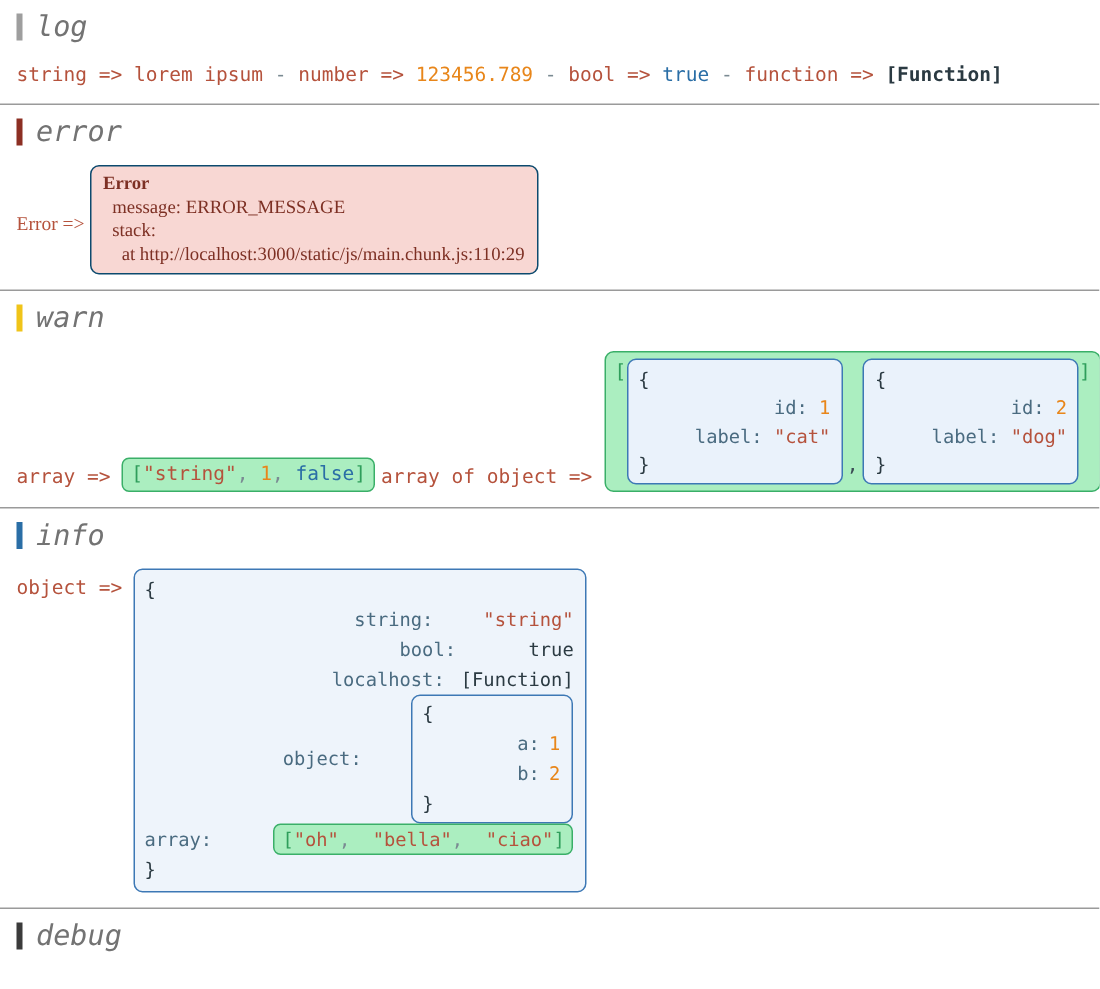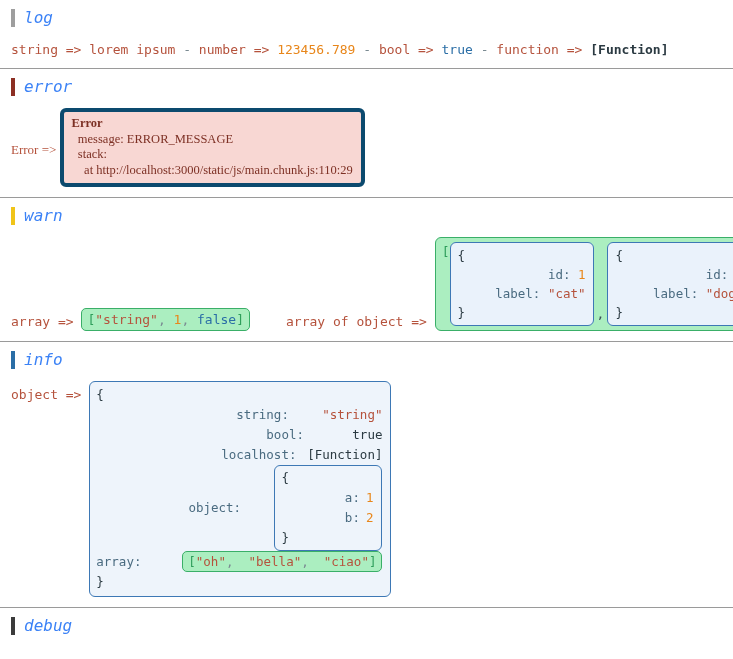--- a/index.html
+++ b/index.html
@@ -25,22 +25,22 @@
     margin: 0;
   }
 
   .sec-head {
     padding: 9px 0 6px 11px;
   }
   .sec-label {
     display: inline-block;
     font-family: "DejaVu Sans Mono", "Liberation Mono", monospace;
     font-style: italic;
-    font-size: 16px;
-    color: #3b82f6;
+    font-size: 19px;
+    color: #737373;
     border-left-width: 4px;
     border-left-style: solid;
     padding-left: 9px;
     line-height: 18px;
   }
   .bar-log   { border-left-color: #9e9e9e; }
   .bar-error { border-left-color: #8c2f23; }
   .bar-warn  { border-left-color: #f0c419; }
   .bar-info  { border-left-color: #2a6ea6; }
   .bar-debug { border-left-color: #3b3b3b; }
@@ -67,21 +67,21 @@
   .err-row {
     padding: 6px 0 10px 11px;
     display: flex;
     align-items: center;
     line-height: 18px;
     font-family: Liberation Serif, serif;
   }
   .err-prefix { padding-top: 5px; white-space: pre; }
   .err-box {
     background: #f8d7d3;
-    border: 4px solid #0c4a6e;
+    border: 1px solid #0c4a6e;
     border-radius: 6px;
     padding: 4px 8px 5px 8px;
     color: #7d3024;
     white-space: pre;
     line-height: 15.5px;
     font-size: 12.5px;
   }
   .err-title { font-weight: bold; }
 
   
@@ -212,21 +212,21 @@
   <div class="section">
     <div class="sec-head">
       <span class="sec-label bar-warn">warn</span>
     </div>
     <div class="warn-row">
       <span class="warn-prefix label">array =&gt;</span>
       <span class="sep">&nbsp;</span>
 
       <div class="arr-simple"><span class="brk">[</span><span class="v-string">"string"</span><span class="sep">, </span><span class="v-number">1</span><span class="sep">, </span><span class="v-bool">false</span><span class="brk">]</span></div>
 
-      <span class="warn-prefix label" style="padding-left:4px;margin-left:32px;">array of object =&gt;</span>
+      <span class="warn-prefix label" style="padding-left:4px;">array of object =&gt;</span>
       <span class="sep">&nbsp;</span>
 
       <div class="arr-obj">
         <span class="brk">[</span>
 
         <div class="obj-card"><div class="obj-brace">{</div><div class="kv"><span class="k">id:</span><span>&nbsp;</span><span class="v-number">1</span></div><div class="kv"><span class="k">label:</span><span>&nbsp;</span><span class="v-string">"cat"</span></div><div class="obj-brace">}</div></div>
 
         <span class="comma">,</span>
 
         <div class="obj-card"><div class="obj-brace">{</div><div class="kv"><span class="k">id:</span><span>&nbsp;</span><span class="v-number">2</span></div><div class="kv"><span class="k">label:</span><span>&nbsp;</span><span class="v-string">"dog"</span></div><div class="obj-brace">}</div></div>

